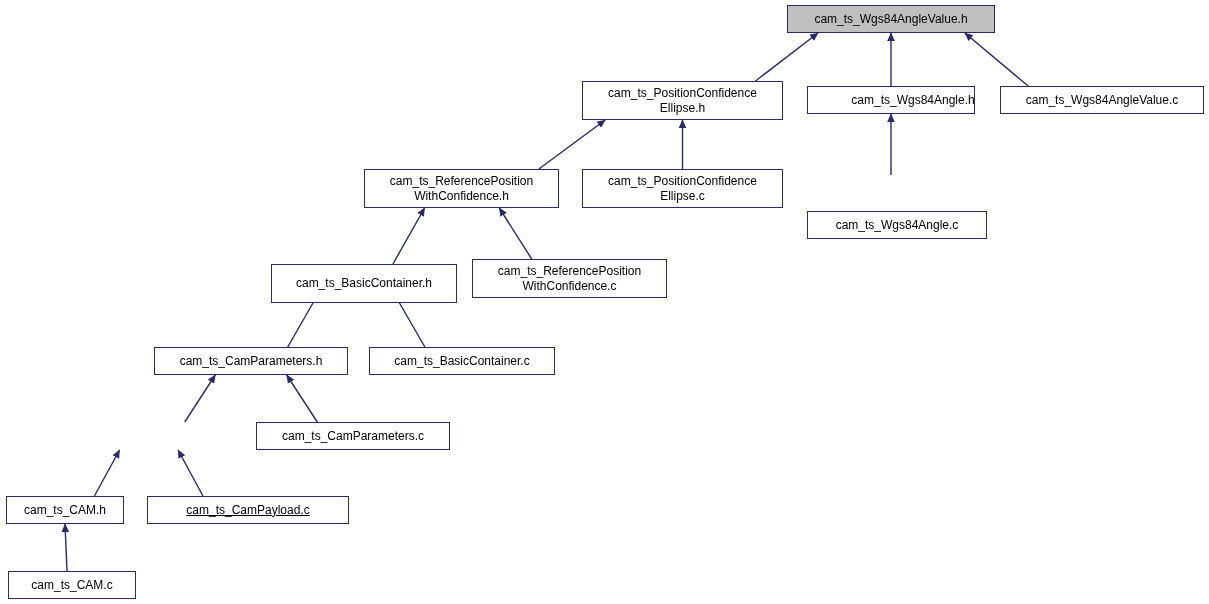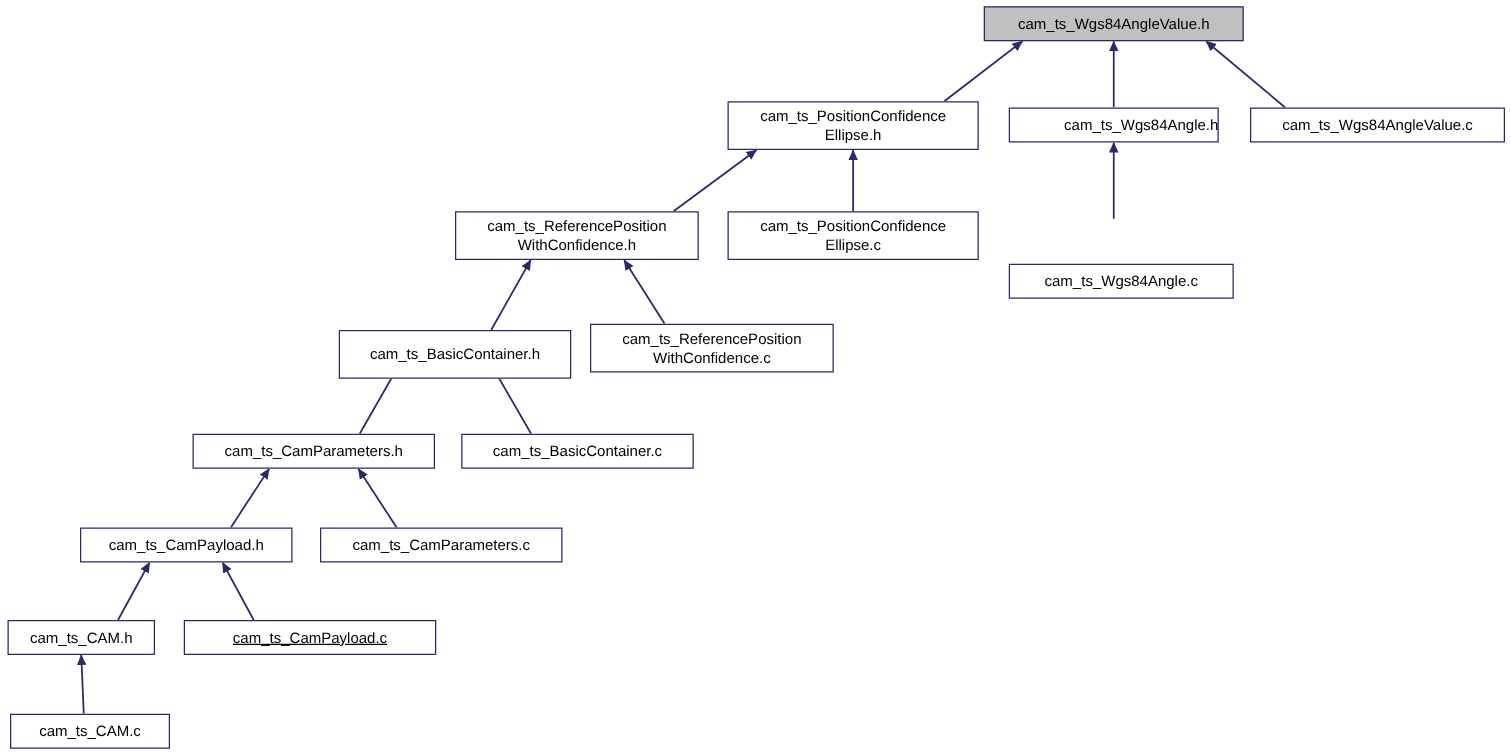--- a/index.html
+++ b/index.html
@@ -78,18 +78,17 @@
     <div class="node" style="left: 364px; top: 169px; width: 195px; height: 39px;">cam_ts_ReferencePosition
 WithConfidence.h</div>
     <div class="node" style="left: 582px; top: 169px; width: 201px; height: 39px;">cam_ts_PositionConfidence
 Ellipse.c</div>
     <div class="node" style="left: 807px; top: 175px; width: 180px; height: 28px; margin-top: 36px;">cam_ts_Wgs84Angle.c</div>
     <div class="node" style="left: 271px; top: 264px; width: 186px; height: 39px;">cam_ts_BasicContainer.h</div>
     <div class="node" style="left: 472px; top: 259px; width: 195px; height: 39px;">cam_ts_ReferencePosition
 WithConfidence.c</div>
     <div class="node" style="left: 154px; top: 347px; width: 194px; height: 28px; text-align: right;">cam_ts_CamParameters.h</div>
     <div class="node" style="left: 369px; top: 347px; width: 186px; height: 28px;">cam_ts_BasicContainer.c</div>
-    <div class="node" style="left: 64px; top: 422px; width: 170px; height: 28px;">cam_ts_CamPayload.h</div>
     <div class="node" style="left: 256px; top: 422px; width: 194px; height: 28px; text-align: center;">cam_ts_CamParameters.c</div>
     <div class="node" style="left: 6px; top: 496px; width: 118px; height: 28px;">cam_ts_CAM.h</div>
     <div class="node" style="left: 147px; top: 496px; width: 202px; height: 28px; text-decoration: underline;">cam_ts_CamPayload.c</div>
     <div class="node" style="left: 8px; top: 571px; width: 128px; height: 28px;">cam_ts_CAM.c</div>
   </div>
 
 </body></html>

